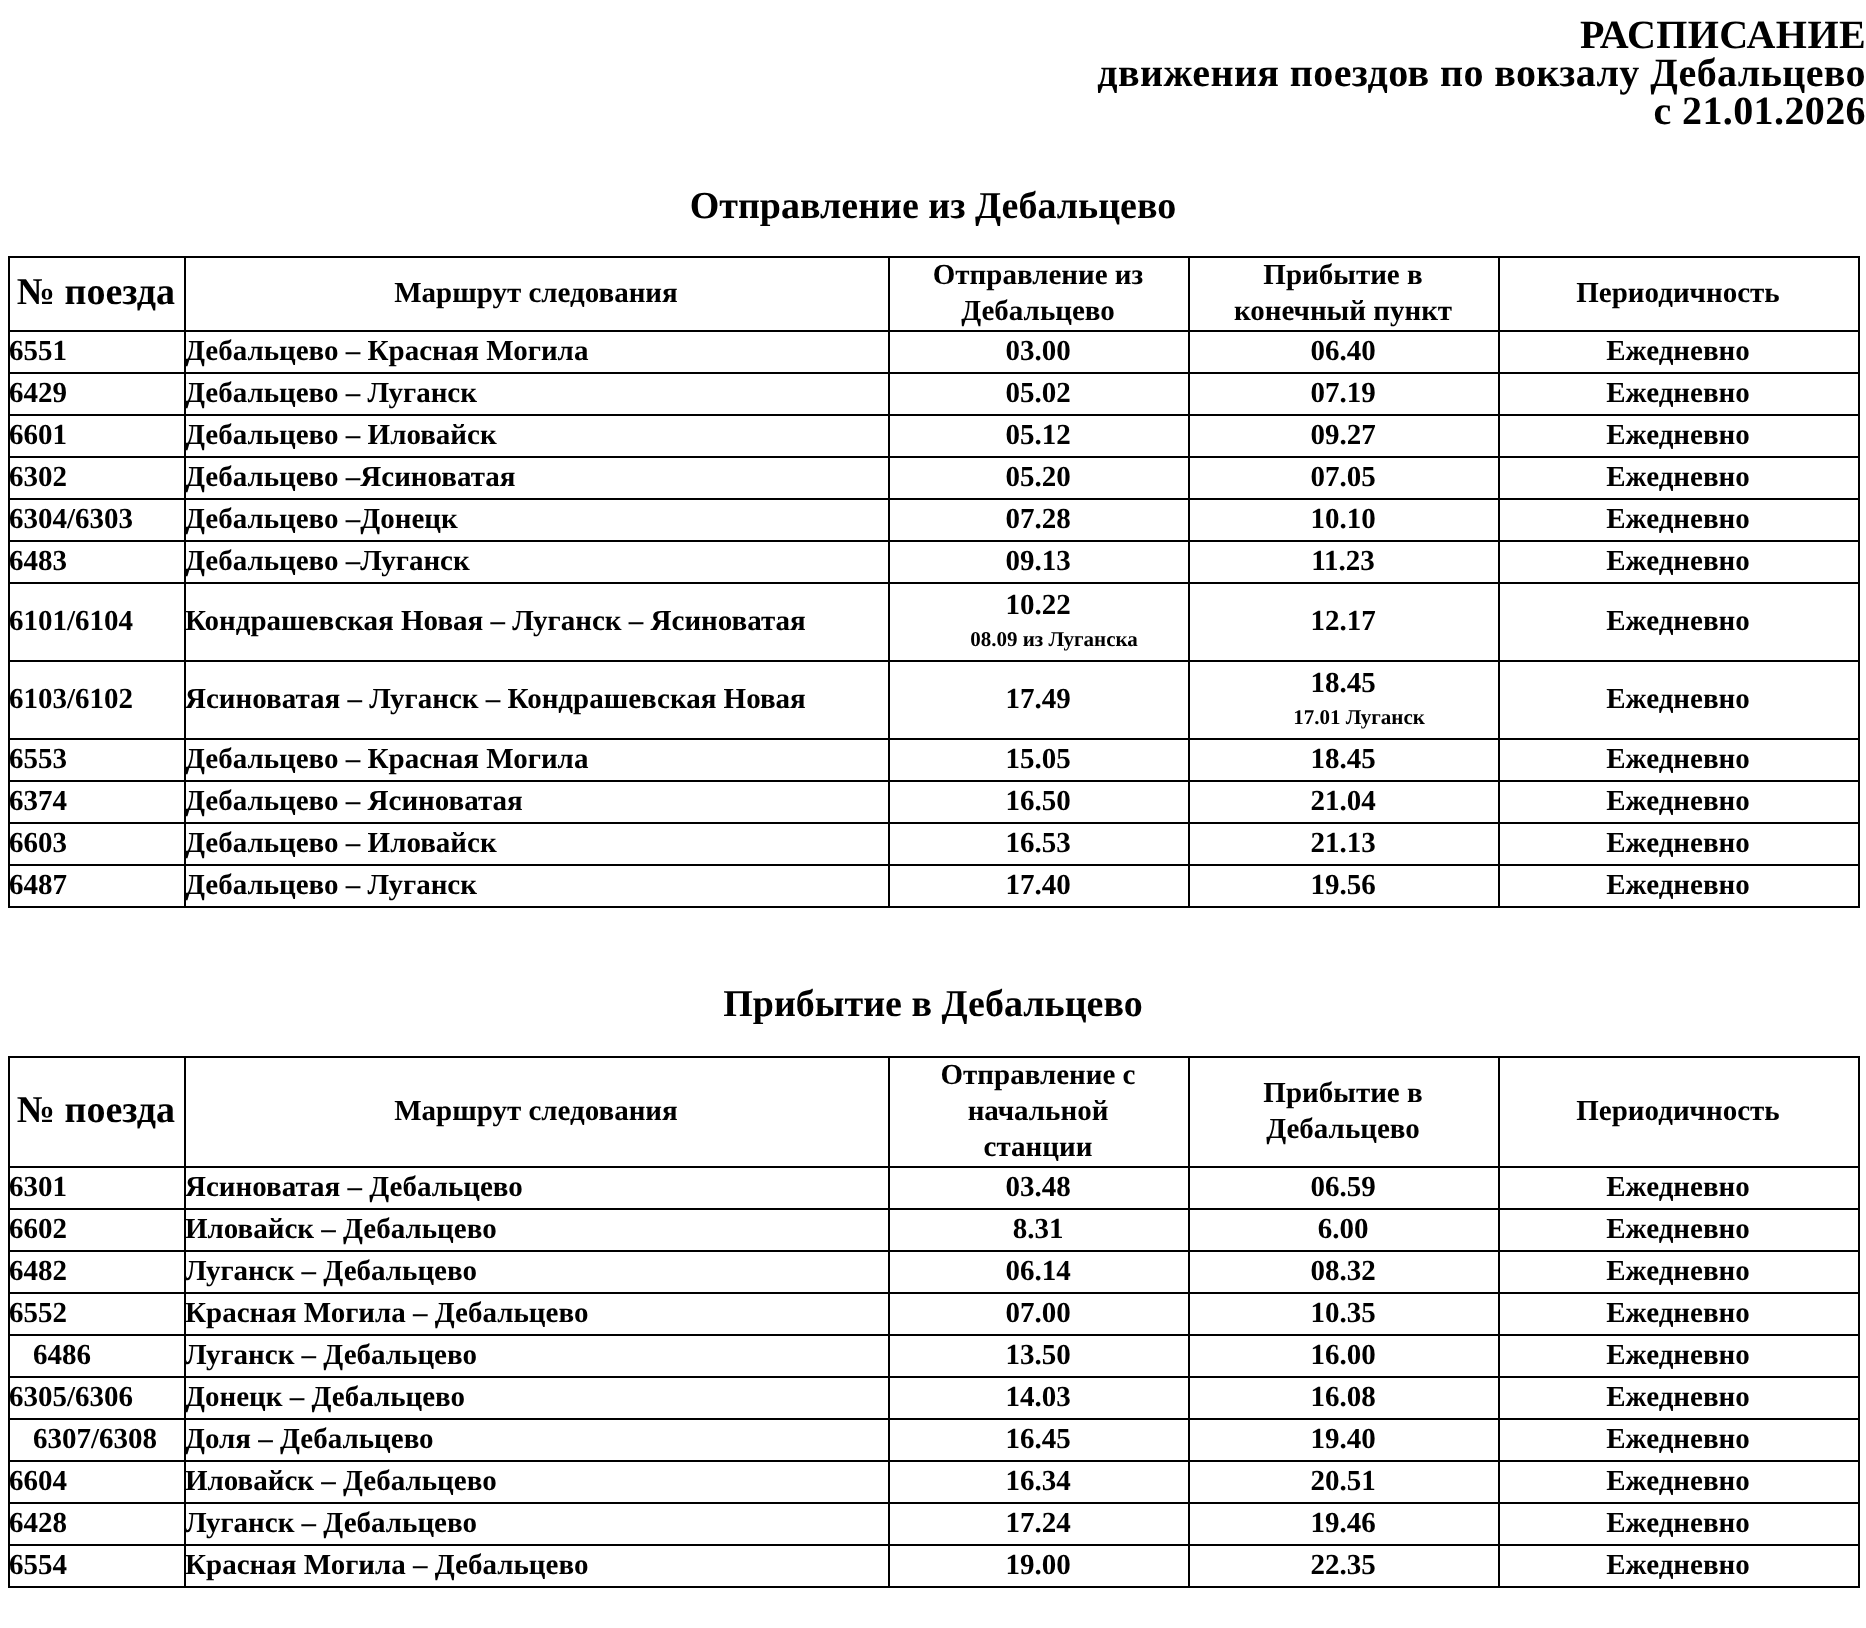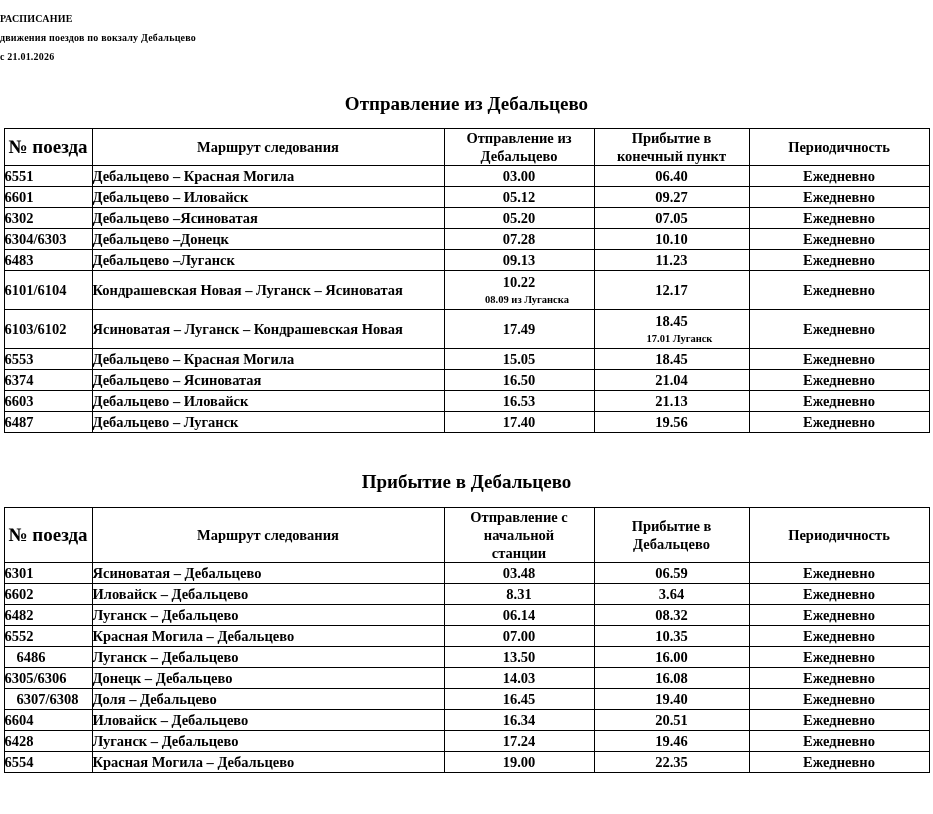--- a/index.html
+++ b/index.html
@@ -18,23 +18,23 @@
   .page {
     width: 933px;
     height: 814px;
     position: relative;
     box-sizing: border-box;
     padding: 0;
   }
 
   
   .doc-title {
-    text-align: left;
+    text-align: right;
     font-weight: bold;
-    font-size: 10px;
+    font-size: 20px;
     line-height: 19px;
     letter-spacing: 0.2px;
     margin: 0;
   }
   .doc-title .line1 { padding-top: 9px; }
   .doc-title .line2 { }
   .doc-title .line3 { }
 
   
   .section-caption {
@@ -150,20 +150,27 @@
         </th>
         <th>Периодичность</th>
       </tr>
     </thead>
     <tbody id="departures-body">
         <tr class="row-std">
           <td class="num">6551</td>
           <td class="route">Дебальцево – Красная Могила</td>
           <td class="time"><span>03.00</span></td>
           <td class="time"><span>06.40</span></td>
+          <td class="freq">Ежедневно</td>
+        </tr>
+        <tr class="row-std">
+          <td class="num">6429</td>
+          <td class="route">Дебальцево – Луганск</td>
+          <td class="time"><span>05.02</span></td>
+          <td class="time"><span>07.19</span></td>
           <td class="freq">Ежедневно</td>
         </tr>
         <tr class="row-std">
           <td class="num">6601</td>
           <td class="route">Дебальцево – Иловайск</td>
           <td class="time"><span>05.12</span></td>
           <td class="time"><span>09.27</span></td>
           <td class="freq">Ежедневно</td>
         </tr>
         <tr class="row-std">
@@ -263,21 +270,21 @@
           <td class="num">6301</td>
           <td class="route">Ясиноватая – Дебальцево</td>
           <td class="time"><span>03.48</span></td>
           <td class="time"><span>06.59</span></td>
           <td class="freq">Ежедневно</td>
         </tr>
         <tr class="row-std">
           <td class="num">6602</td>
           <td class="route">Иловайск – Дебальцево</td>
           <td class="time"><span>8.31</span></td>
-          <td class="time"><span>3.64</span></td>
+          <td class="time"><span>6.00</span></td>
           <td class="freq">Ежедневно</td>
         </tr>
         <tr class="row-std">
           <td class="num">6482</td>
           <td class="route">Луганск – Дебальцево</td>
           <td class="time"><span>06.14</span></td>
           <td class="time"><span>08.32</span></td>
           <td class="freq">Ежедневно</td>
         </tr>
         <tr class="row-std">

